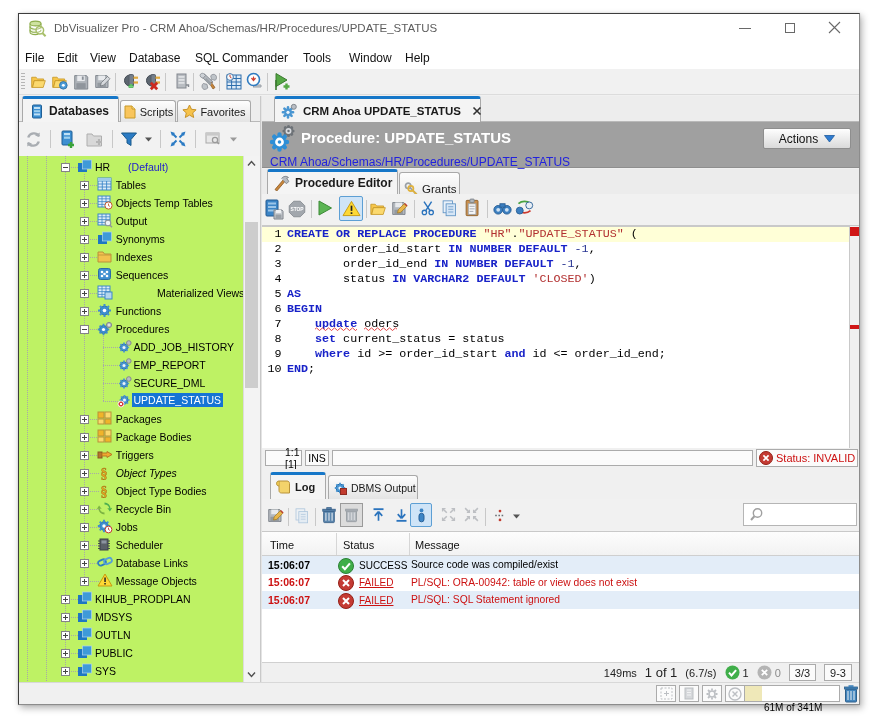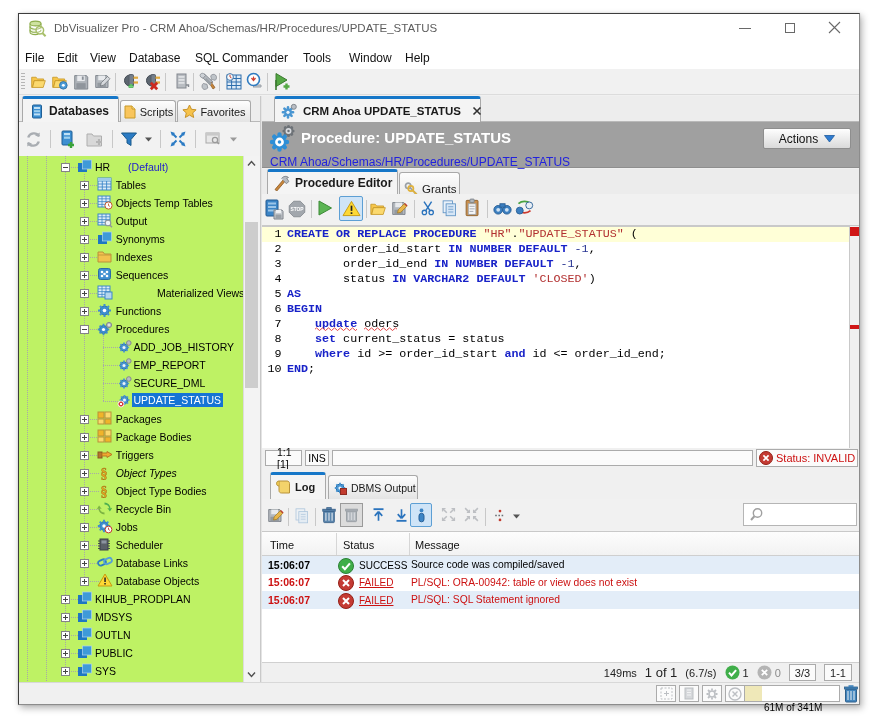--- a/index.html
+++ b/index.html
@@ -542,21 +542,21 @@
       <i></i>
       <b></b>
     </div>
 <div class="ticon" style="left:78px;top:417px;">
       <svg width="16" height="14" viewBox="0 0 16 14">
         <path d="M8 1 L15 13 H1 z" fill="#fdd835" stroke="#c79a10"></path>
         <rect x="7.3" y="4.5" width="1.5" height="4.5" fill="#222"></rect>
         <rect x="7.3" y="10" width="1.5" height="1.5" fill="#222"></rect>
       </svg>
     </div>
-<div class="tlabel" style="left:96.7px;top:418px;">Database Objects</div>
+<div class="tlabel" style="left:96.7px;top:418px;">Message Objects</div>
 <div class="hdot" style="left:46px;top:443px;width:14px;"></div>
 <div class="pm plus" style="left:42.0px;top:439px;">
       <i></i>
       <b></b>
     </div>
 <div class="ticon" style="left:58px;top:435px;">
       <svg width="15" height="14" viewBox="0 0 15 14">
         <rect x="1" y="4" width="9" height="9" fill="#1e77c2"></rect>
         <rect x="5.5" y="1" width="9" height="9" fill="#3f9ad8" stroke="#afd4ee" stroke-width="0.7"></rect>
       </svg>
@@ -795,21 +795,21 @@
   </svg>
 <svg class="abs" style="left:364px;top:327px;" width="35" height="4" viewBox="0 0 35 4">
     <path d="M0 2.2 q1.5 -2.6 3 0 t3 0 t3 0 t3 0 t3 0 t3 0 t3 0 t3 0 t3 0 t3 0 t3 0" fill="none" stroke="#e03030" stroke-width="0.9"></path>
   </svg>
 
 <div class="abs" style="left:849px;top:226px;width:10px;height:222px;background:#f0f0f0;border-left:1px solid #c9c9c9;"></div>
 <div class="abs" style="left:850px;top:227px;width:9px;height:9px;background:#d01616;"></div>
 <div class="abs" style="left:850px;top:325px;width:9px;height:4px;background:#d01616;"></div>
 
 <div class="abs" style="left:262px;top:448px;width:597px;height:20px;background:#f0f0f0;"></div>
-<div class="abs sbox" style="left:265px;top:450px;width:37px;height:16px;padding-left:11px;">1:1 [1]</div>
+<div class="abs sbox" style="left:265px;top:450px;width:37px;height:16px;padding-left:19px;">1:1 [1]</div>
 <div class="abs sbox" style="left:305px;top:450px;width:24px;height:16px;justify-content:center;">INS</div>
 <div class="abs sbox" style="left:332px;top:450px;width:421px;height:16px;"></div>
 <div class="abs sbox" style="left:756px;top:449px;width:102px;height:18px;gap:3px;padding-left:2px;color:#cc1111;font-size:11px;white-space:nowrap;overflow:hidden;">
 <svg width="14" height="14" viewBox="0 0 14 14">
       <circle cx="7" cy="7" r="6.5" fill="#c43a33" stroke="#942017"></circle>
       <path d="M4.4 4.4 l5.2 5.2 M9.6 4.4 L4.4 9.6" stroke="#fff" stroke-width="1.7"></path>
     </svg>
 Status: INVALID</div>
 
 <div class="abs" style="left:262px;top:469px;width:597px;height:30px;background:#f0f0f0;"></div>
@@ -940,41 +940,41 @@
     <circle cx="8" cy="8" r="7.5" fill="#c43a33" stroke="#942017"></circle>
     <path d="M5 5 l6 6 M11 5 l-6 6" stroke="#fff" stroke-width="2"></path>
   </svg>
 <svg class="abs" style="left:338px;top:592.8px;" width="16" height="16" viewBox="0 0 16 16">
     <circle cx="8" cy="8" r="7.5" fill="#c43a33" stroke="#942017"></circle>
     <path d="M5 5 l6 6 M11 5 l-6 6" stroke="#fff" stroke-width="2"></path>
   </svg>
 <div class="abs" style="left:359px;top:559.5px;font-size:10px;color:#000;">SUCCESS</div>
 <div class="abs" style="left:359px;top:577px;font-size:10px;color:#cc1111;text-decoration:underline;">FAILED</div>
 <div class="abs" style="left:359px;top:594.5px;font-size:10px;color:#cc1111;text-decoration:underline;">FAILED</div>
-<div class="abs" style="left:411px;top:559px;font-size:10.3px;color:#000;">Source code was compiled/saved</div>
+<div class="abs" style="left:411px;top:559px;font-size:10.3px;color:#000;">Source code was compiled/exist</div>
 <div class="abs" style="left:411px;top:576.5px;font-size:10.3px;color:#cc1111;">PL/SQL: ORA-00942: table or view does not exist</div>
 <div class="abs" style="left:411px;top:594px;font-size:10.3px;color:#cc1111;">PL/SQL: SQL Statement ignored</div>
 
 <div class="abs" style="left:262px;top:662px;width:597px;height:20px;background:#f0f0f0;border-top:1px solid #d0d0d0;display:flex;align-items:center;justify-content:flex-end;font-size:10.5px;color:#222;gap:8px;padding-right:7px;">
 <span style="font-size:11px;">149ms</span>
     <span style="font-size:13px;">1 of 1</span>
     <span style="font-size:11px;">(6.7/s)</span>
 <span style="display:flex;align-items:center;gap:3px;font-size:11px;"><svg width="15" height="15" viewBox="0 0 15 15">
         <circle cx="7.5" cy="7.5" r="7" fill="#3fae49"></circle>
         <path d="M4 7.7 l2.5 2.8 4.6-5.4" fill="none" stroke="#fff" stroke-width="2"></path>
       </svg>1</span>
 <span style="display:flex;align-items:center;gap:3px;font-size:11px;">
       <svg width="15" height="15" viewBox="0 0 15 15">
         <circle cx="7.5" cy="7.5" r="7" fill="#b4b4b4"></circle>
         <path d="M4.8 4.8 l5.4 5.4 M10.2 4.8 L4.8 10.2" stroke="#fff" stroke-width="1.8"></path>
       </svg>
       <span style="color:#8a8a8a;">0</span>
     </span>
 <span class="sbox" style="height:17px;padding:0 5px;font-size:11px;">3/3</span>
-<span class="sbox" style="height:17px;padding:0 5px;font-size:11px;">1-1</span>
+<span class="sbox" style="height:17px;padding:0 5px;font-size:11px;">9-3</span>
 </div>
 
 <div class="abs" style="left:19px;top:682px;width:840px;height:22px;background:#f0f0f0;border-top:1px solid #d8d8d8;"></div>
 <div class="abs" style="left:656px;top:685px;display:flex;align-items:center;gap:3px;">
 <span class="sbox" style="width:20px;height:17px;justify-content:center;">
       <svg width="13" height="13" viewBox="0 0 13 13" opacity="0.55">
         <rect x="1" y="1" width="11" height="11" fill="none" stroke="#8a8f96" stroke-dasharray="2 1.5"></rect>
         <path d="M6.5 4 v5 M4 6.5 h5" stroke="#8a8f96"></path>
       </svg>
     </span>

